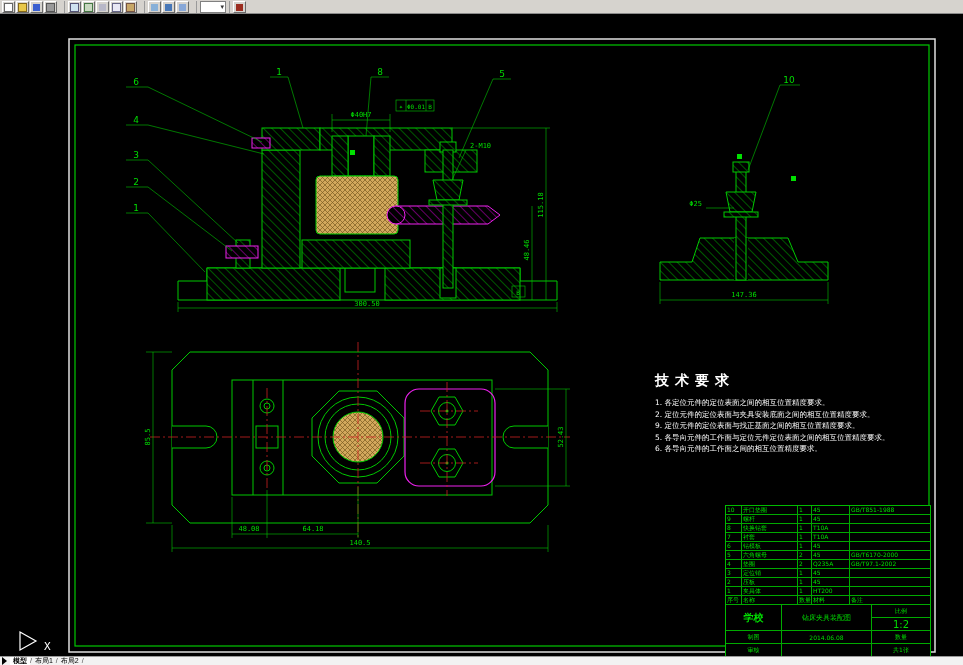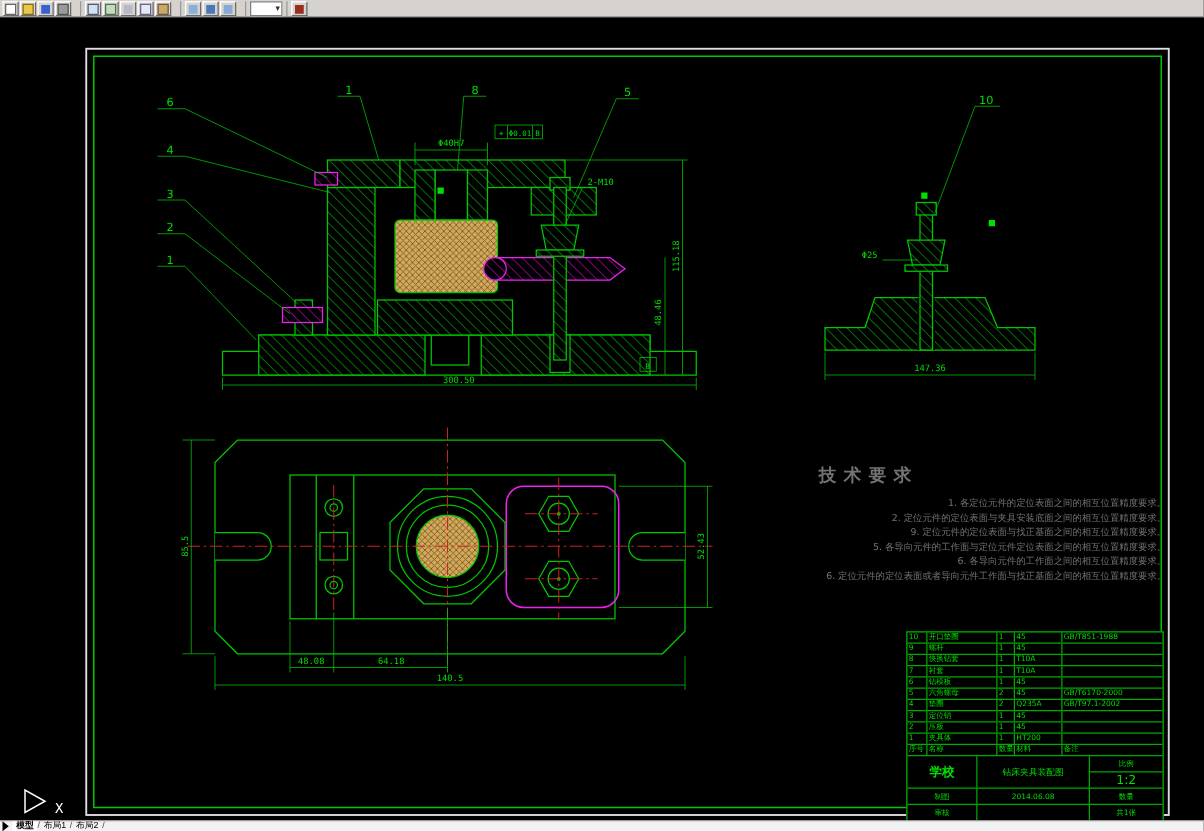--- a/index.html
+++ b/index.html
@@ -36,26 +36,26 @@
   .f-m{fill:url(#hM);stroke:#ee22ee;stroke-width:1;}
   .f-t{fill:url(#hT);stroke:#00c800;stroke-width:1;}
   .st-m{fill:none;stroke:#ee22ee;stroke-width:1.2;}
   .cl{fill:none;stroke:#cc2222;stroke-width:0.8;stroke-dasharray:10 3 2 3;}
   .blk{fill:#000;stroke:#00c800;stroke-width:1;}
   .d{fill:#00dd00;font-size:7px;}
   .d6{fill:#00dd00;font-size:6px;}
   .b{fill:#00dd00;font-size:9px;font-family:"DejaVu Sans",sans-serif;}
   .sq{fill:#00e000;}
   
-  #techreq{position:absolute;left:655px;top:358px;width:278px;color:#737373;}
+  #techreq{position:absolute;left:655px;top:358px;width:278px;color:#ffffff;}
   #techreq .title{font-size:14px;font-weight:bold;letter-spacing:6px;
                   font-family:"DejaVu Sans",sans-serif;}
   #techreq .tr-item{font-size:7.5px;line-height:11.5px;white-space:nowrap;
                     font-family:"DejaVu Sans",sans-serif;}
-  #techreq .items{margin-top:7px;text-align:right;}
+  #techreq .items{margin-top:7px;}
   
   #ptable{position:absolute;left:725px;top:491px;width:206px;border:1px solid #00bb00;
           background:#000;color:#00dd00;box-sizing:border-box;}
   .prow{display:grid;grid-template-columns:16px 56px 14px 38px 1fr;height:8px;line-height:7px;
         border-bottom:1px solid #00aa00;font-size:6px;font-family:"DejaVu Sans",sans-serif;}
   .prow span{border-right:1px solid #00aa00;overflow:hidden;white-space:nowrap;padding-left:1px;box-sizing:border-box;}
   .prow span:last-child{border-right:none;}
   .tb{display:grid;grid-template-columns:56px 90px 1fr;grid-auto-rows:13px;
       font-family:"DejaVu Sans",sans-serif;}
   .tb div{border-right:1px solid #00aa00;border-bottom:1px solid #00aa00;overflow:hidden;
@@ -328,21 +328,20 @@
 
 
 <div id="techreq">
   <div class="title">技术要求</div>
   <div class="items">
     <div class="tr-item">1. 各定位元件的定位表面之间的相互位置精度要求。</div>
         <div class="tr-item">2. 定位元件的定位表面与夹具安装底面之间的相互位置精度要求。</div>
         <div class="tr-item">9. 定位元件的定位表面与找正基面之间的相互位置精度要求。</div>
         <div class="tr-item">5. 各导向元件的工作面与定位元件定位表面之间的相互位置精度要求。</div>
         <div class="tr-item">6. 各导向元件的工作面之间的相互位置精度要求。</div>
-        <div class="tr-item">6. 定位元件的定位表面或者导向元件工作面与找正基面之间的相互位置精度要求。</div>
   </div>
 </div>
 
 
 <div id="ptable">
   <div class="prow">
       <span>10</span>
       <span>开口垫圈</span>
       <span>1</span>
       <span>45</span>

